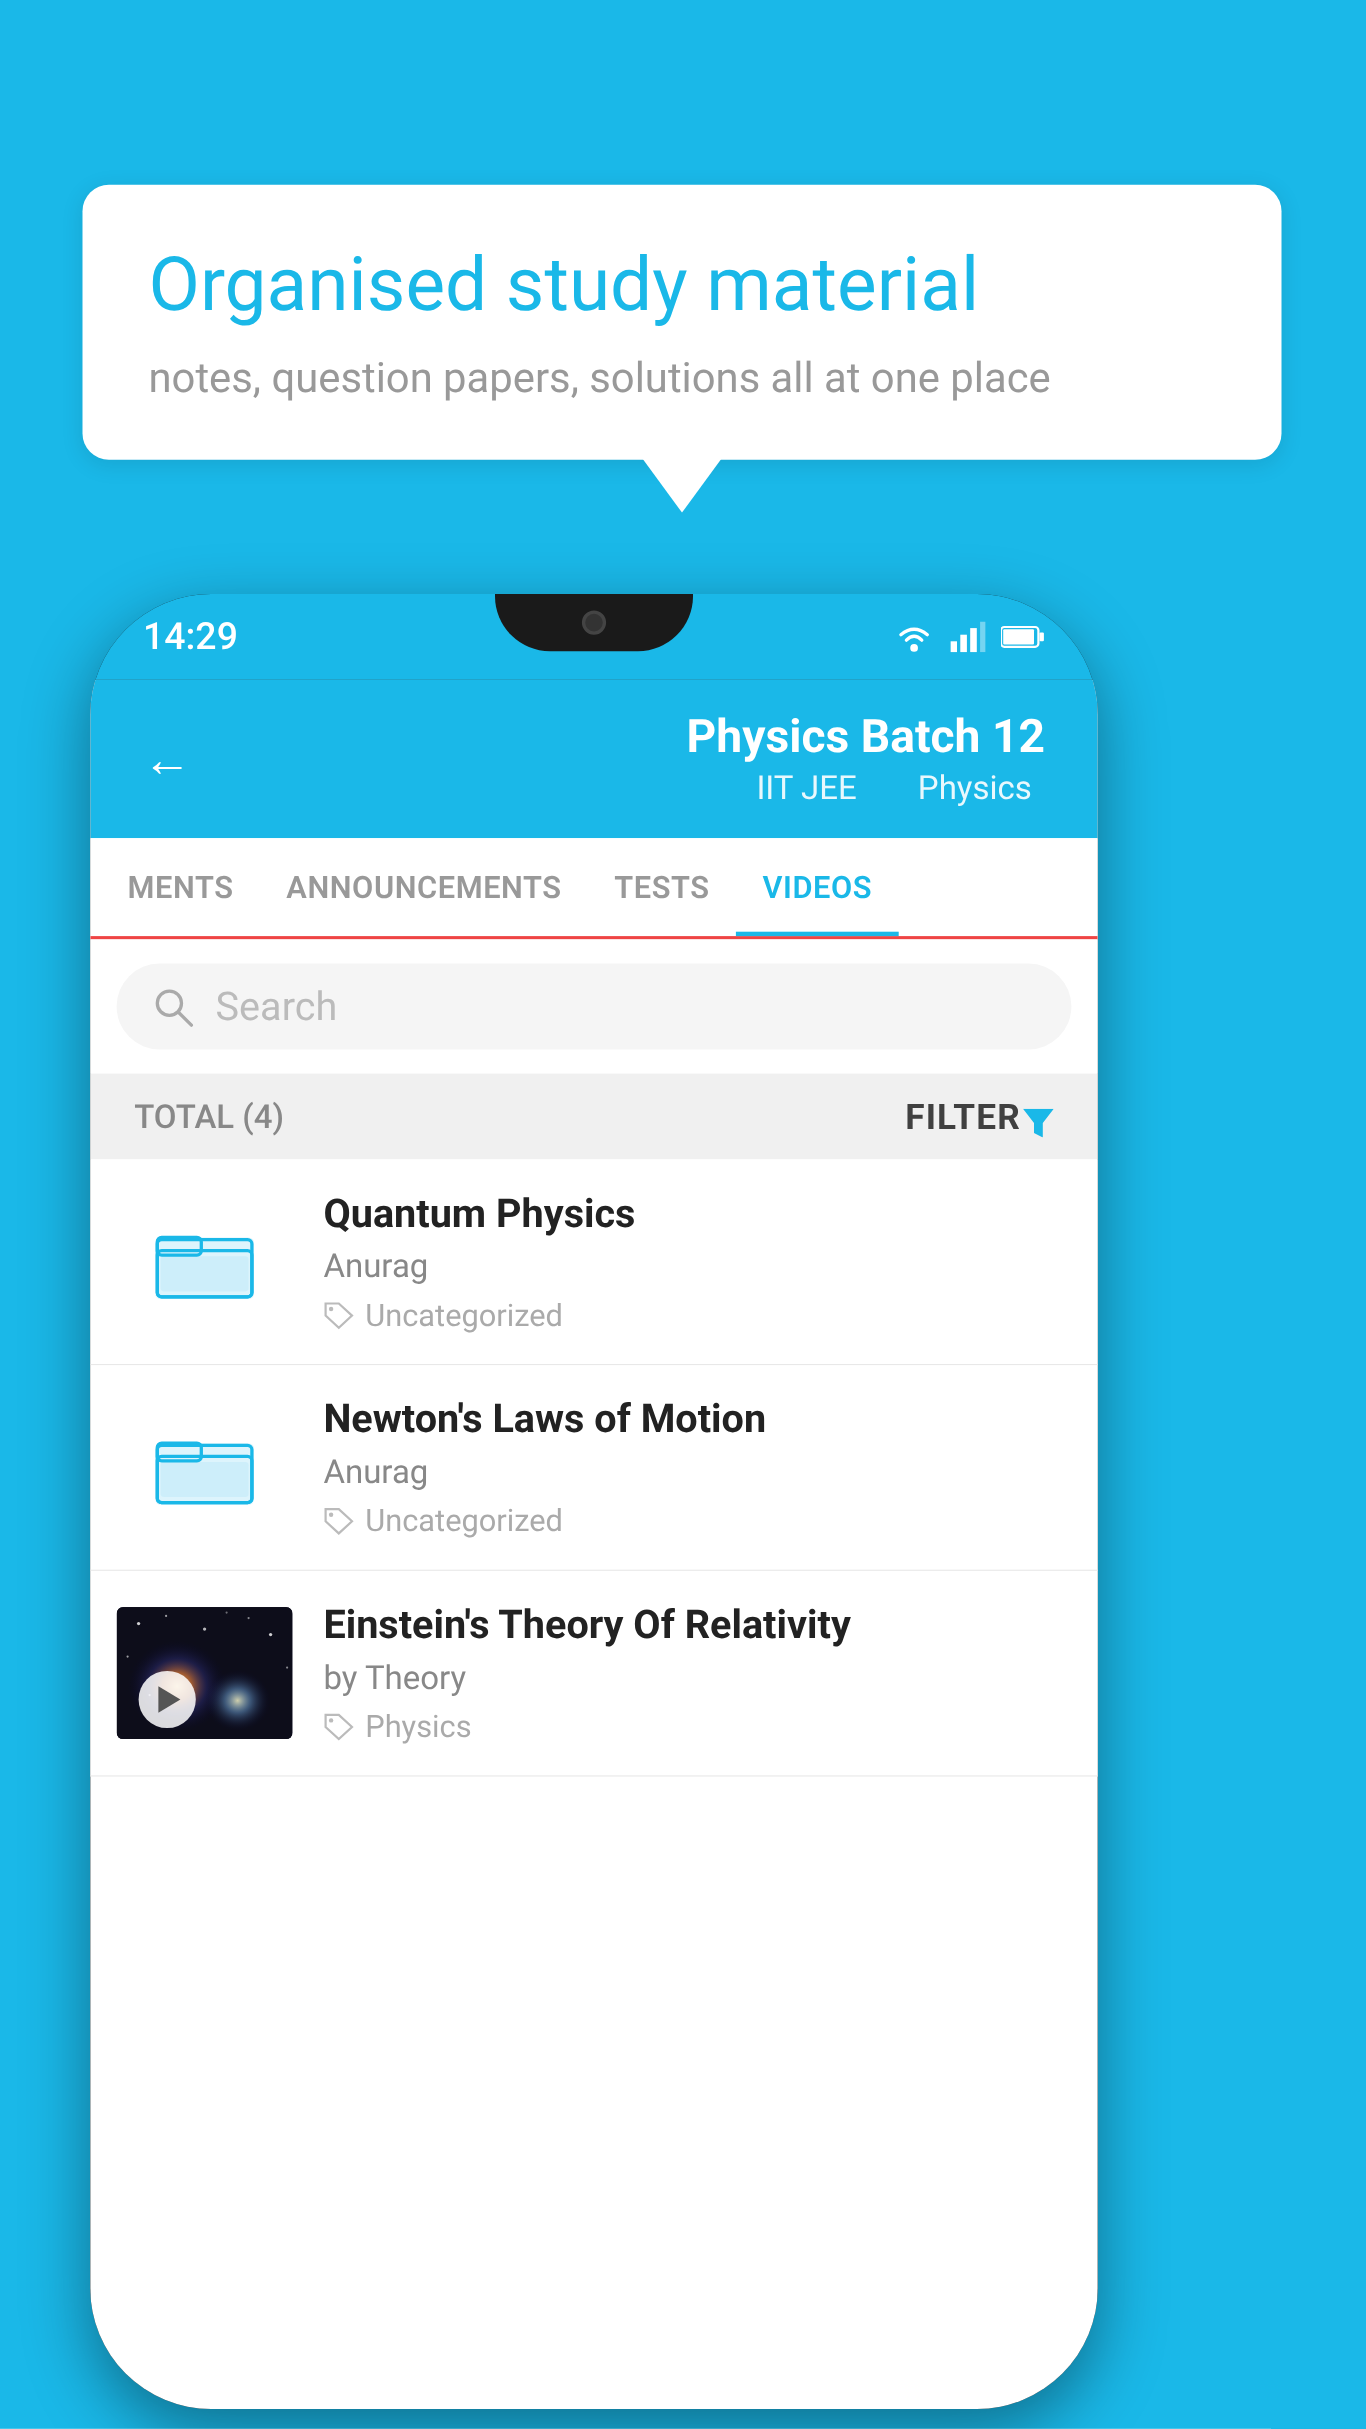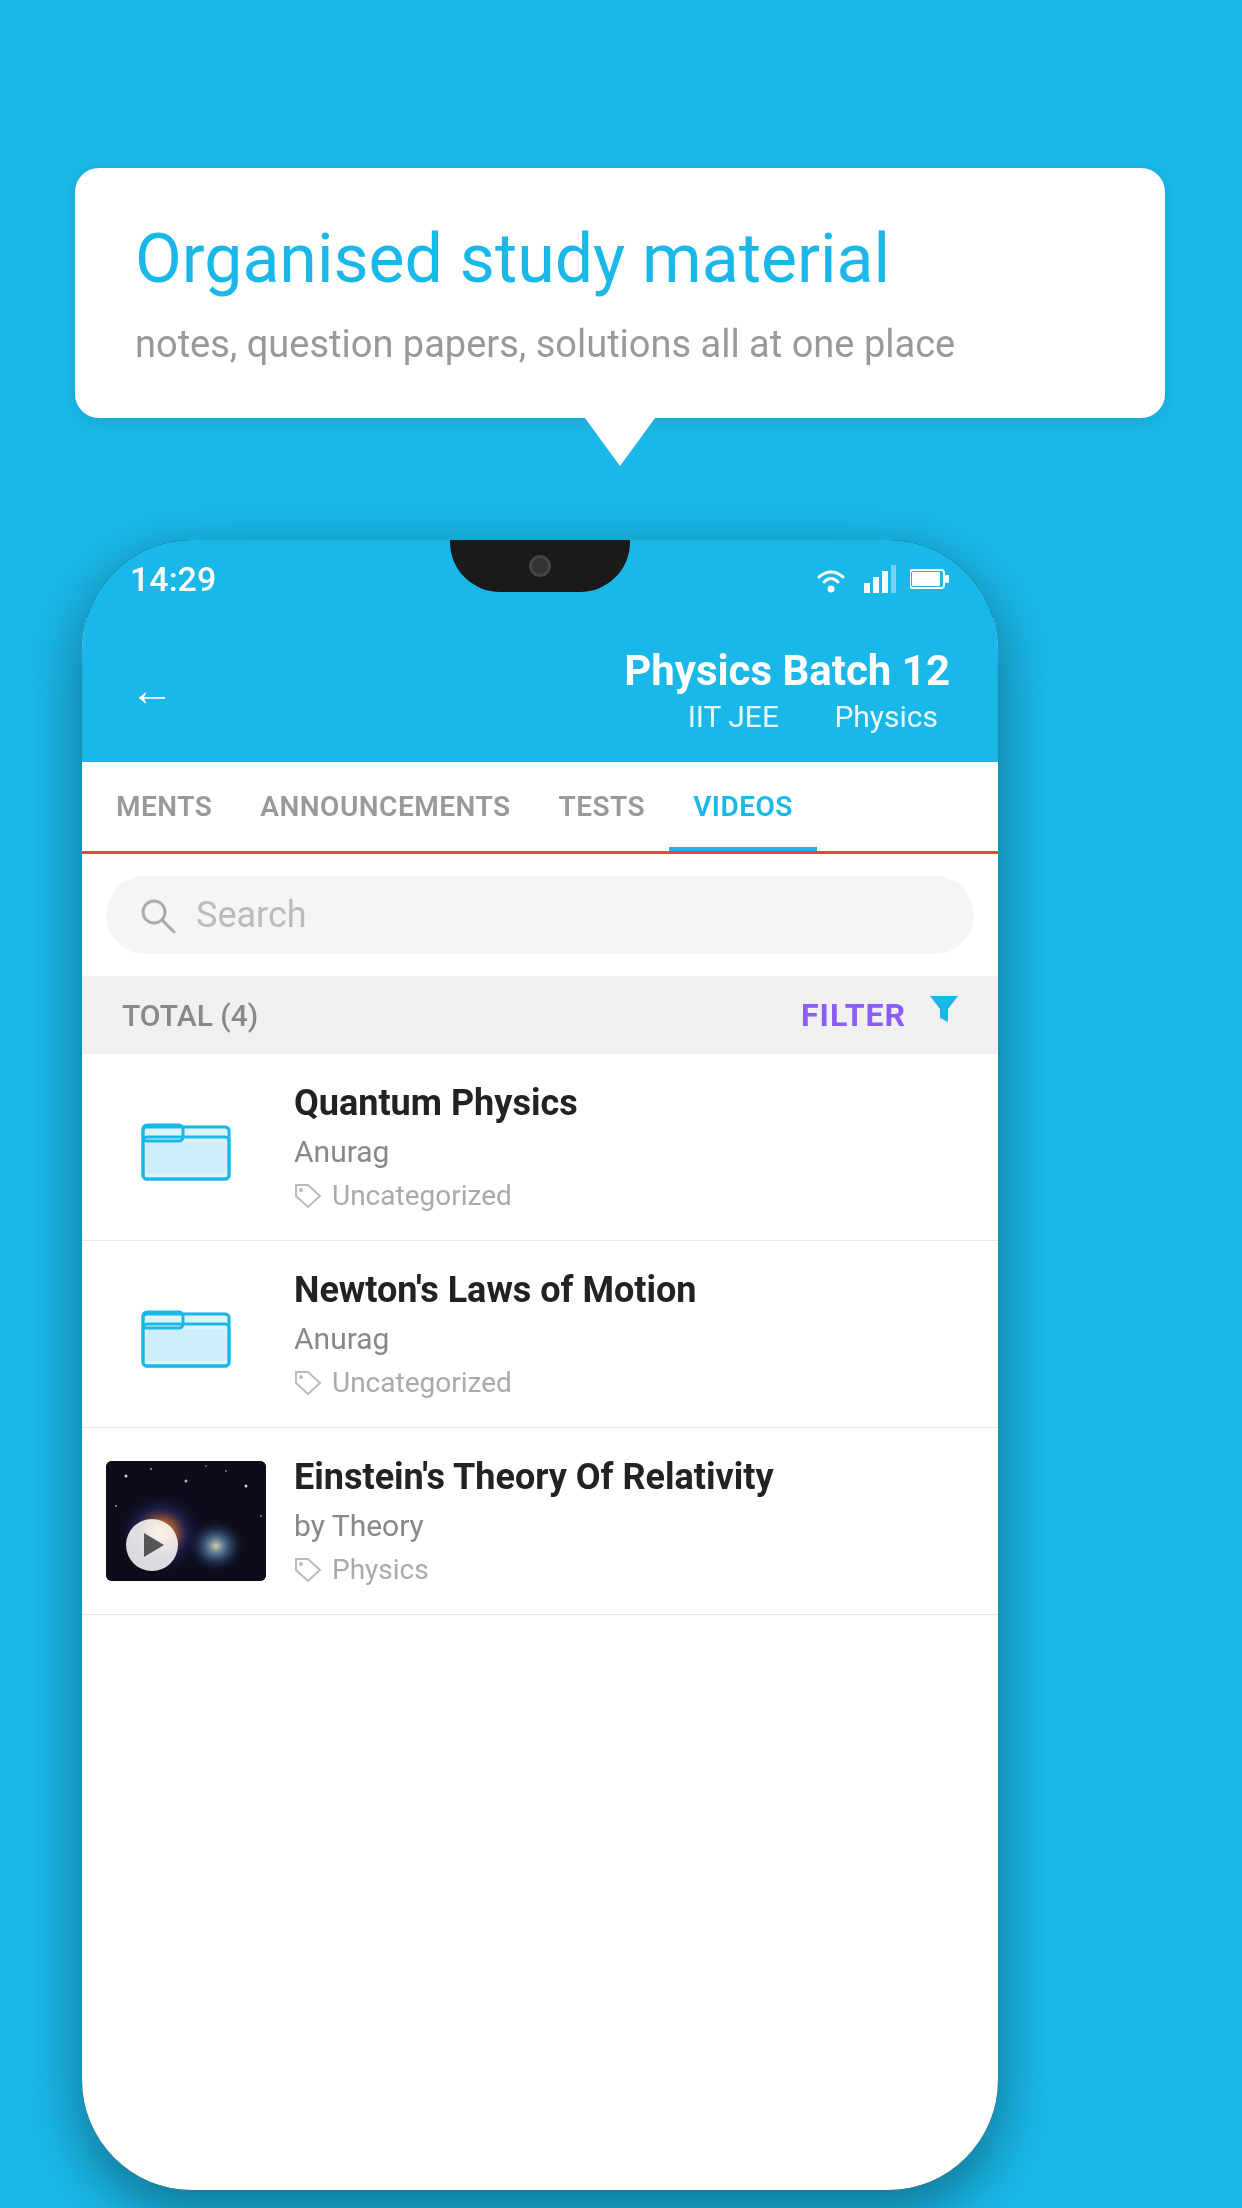--- a/index.html
+++ b/index.html
@@ -197,26 +197,26 @@
       display: flex;
       align-items: center;
       justify-content: space-between;
     }
     .total-text {
       color: #888;
       font-size: 30px;
       font-weight: 500;
     }
     .filter-btn {
-      color: #8b5cf6;
+      color: #404040;
       font-size: 32px;
       font-weight: 700;
       display: flex;
-      align-items: flex-start;
-      gap: 24px;
+      align-items: flex-end;
+      gap: 2px;
       cursor: pointer;
       letter-spacing: 1px;
     }
 
     
     .video-list {
       background: white;
     }
     .video-item {
       display: flex;

